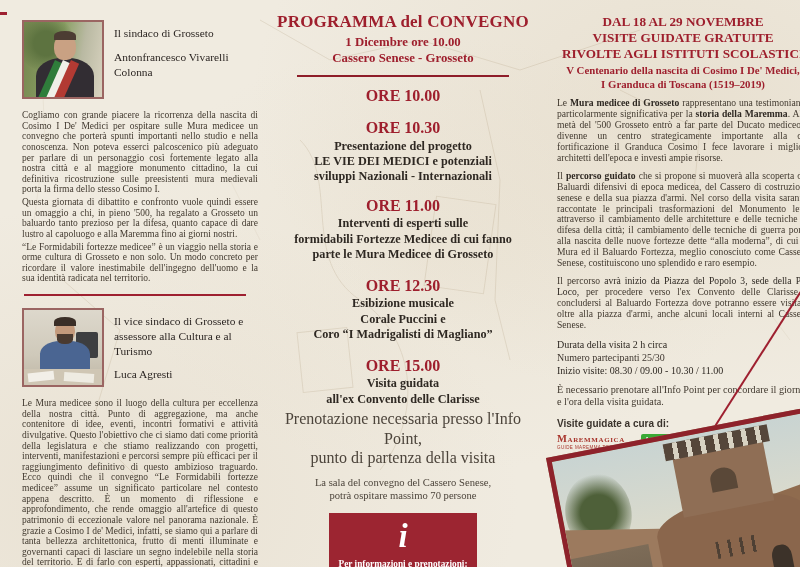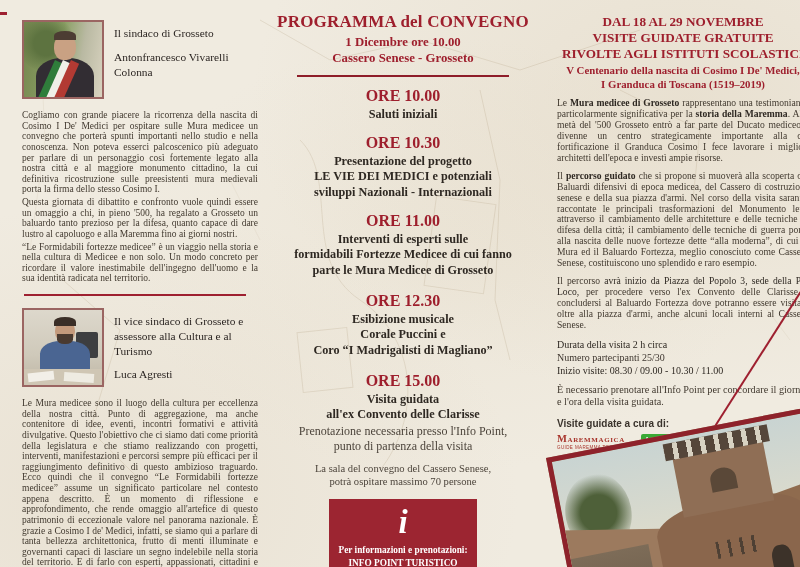--- a/index.html
+++ b/index.html
@@ -46,21 +46,21 @@
   .v-paper2{position:absolute;left:40px;bottom:3px;width:30px;height:9px;background:#eeebe2;transform:rotate(4deg);}
 
   
   .col-mid{position:absolute;left:268px;top:12px;width:270px;text-align:center;}
   .mid-title{font-size:17px;font-weight:700;color:#9e1f2d;letter-spacing:.2px;margin-bottom:3px;}
   .mid-date,.mid-venue{font-size:12.8px;font-weight:700;color:#9e1f2d;line-height:1.25;}
   .rule-mid{width:212px;height:2px;background:#8e1d29;border:0;margin:8px auto 9px auto;}
   .prog-item{margin-bottom:11px;}
   .prog-time{font-size:16px;font-weight:700;color:#9e1f2d;line-height:1.3;}
   .prog-line{font-size:12.2px;font-weight:700;color:#2e2822;line-height:1.26;}
-  .prog-note{font-size:12px;color:#4c443b;line-height:1.22;margin-top:2px;font-family:Liberation Serif, serif;}
+  .prog-note{font-size:16px;color:#4c443b;line-height:1.22;margin-top:2px;font-family:Liberation Serif, serif;}
   .room-note{font-size:10.6px;color:#4c443b;line-height:1.3;margin:8px 0 10px 0;}
   .info-box{width:148px;margin:0 auto;background:#9c2531;color:#fff;padding:6px 8px 10px 8px;
     box-sizing:border-box;min-height:112px;}
   .info-i{font-family:"Liberation Serif",serif;font-style:italic;font-weight:700;font-size:33px;
     line-height:1.05;margin-bottom:4px;}
   .info-line{font-size:9.3px;font-weight:700;line-height:1.45;}
 
   
   .col-right{position:absolute;left:557px;top:14px;width:252px;}
   .r-head{font-size:13.2px;font-weight:700;color:#9e1f2d;text-align:center;line-height:1.22;}
@@ -149,21 +149,21 @@
           <div class="m-hair"></div>
         </div>
         <div class="person-caption">
           <div class="role">Il sindaco di Grosseto</div>
           <div>Antonfrancesco Vivarelli Colonna</div>
         </div>
       </div>
 
       <p class="para">Cogliamo con grande piacere la ricorrenza della nascita di Cosimo I De' Medici per ospitare sulle Mura medicee un convegno che porterà spunti importanti nello studio e nella conoscenza. Non poteva esserci palcoscenico più adeguato per parlare di un personaggio così fortemente legato alla nostra città e al maggiore monumento cittadino, la cui definitiva ricostruzione sulle preesistenti mura medievali porta la firma dello stesso Cosimo I.</p>
       <p class="para">Questa giornata di dibattito e confronto vuole quindi essere un omaggio a chi, in pieno '500, ha regalato a Grosseto un baluardo tanto prezioso per la difesa, quanto capace di dare lustro al capoluogo e alla Maremma fino ai giorni nostri.</p>
-      <p class="para">“Le Formidabili fortezze medicee” è un viaggio nella storia e nella cultura di Medicee e non solo. Un modo concreto per ricordare il valore inestimabile dell'ingegno dell'uomo e la sua identità radicata nel territorio.</p>
+      <p class="para">“Le Formidabili fortezze medicee” è un viaggio nella storia e orme cultura di Grosseto e non solo. Un modo concreto per ricordare il valore inestimabile dell'ingegno dell'uomo e la sua identità radicata nel territorio.</p>
 
       <hr class="rule-left">
 
       <div class="person">
         <div class="portrait">
           <div class="v-bg"></div>
           <div class="v-monitor"></div>
           <div class="v-shirt"></div>
           <div class="v-head"></div>
           <div class="v-hair"></div>
@@ -183,21 +183,20 @@
     </div>
 
     <div class="col-mid">
       <div class="mid-title">PROGRAMMA del CONVEGNO</div>
       <div class="mid-date">1 Dicembre ore 10.00</div>
       <div class="mid-venue">Cassero Senese - Grosseto</div>
       <hr class="rule-mid">
 
       <div class="prog-item">
         <div class="prog-time">ORE 10.00</div>
-        <div class="prog-line">Saluti iniziali</div>
       </div>
 
       <div class="prog-item">
         <div class="prog-time">ORE 10.30</div>
         <div class="prog-line">Presentazione del progetto</div>
         <div class="prog-line">LE VIE DEI MEDICI e potenziali</div>
         <div class="prog-line">sviluppi Nazionali - Internazionali</div>
       </div>
 
       <div class="prog-item" style="margin-bottom:13px;">

